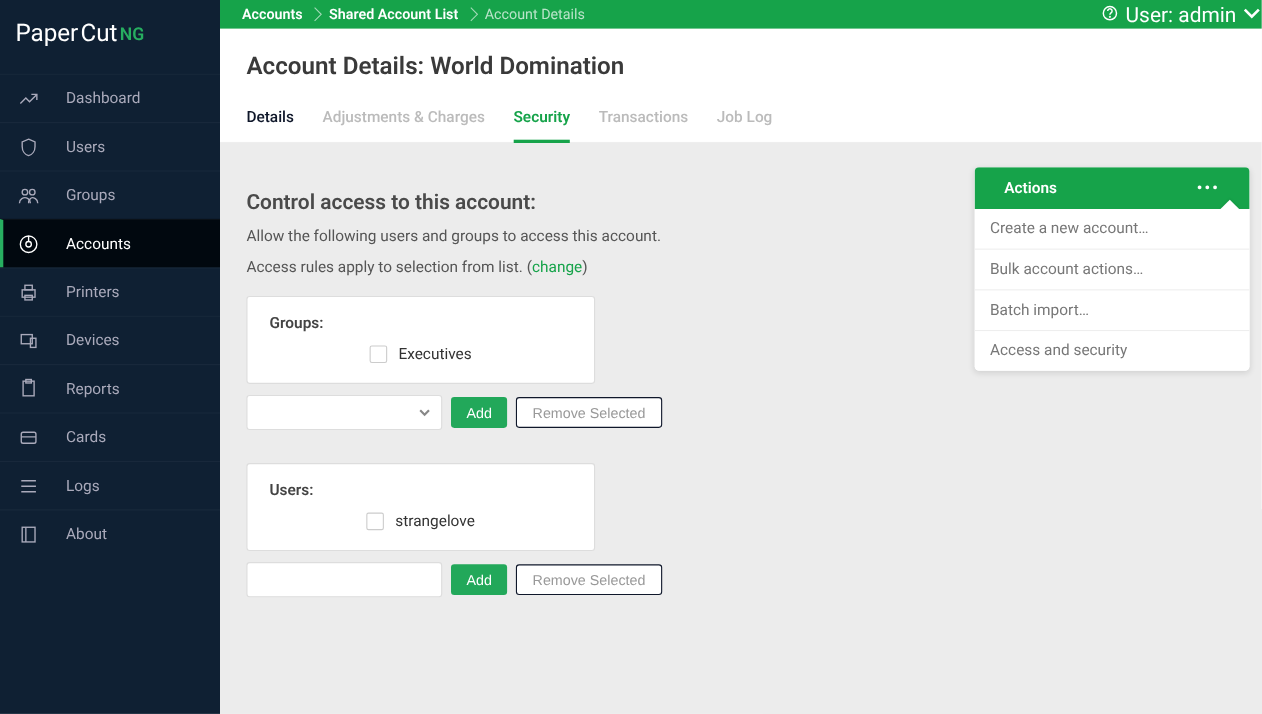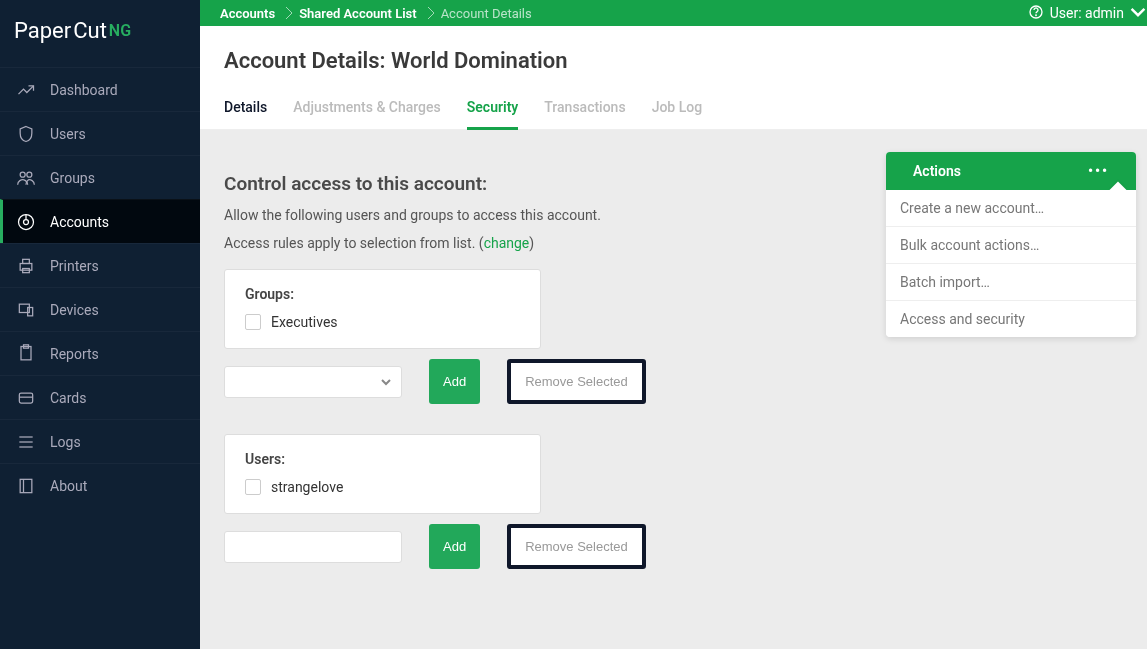--- a/index.html
+++ b/index.html
@@ -5,58 +5,58 @@
   * { box-sizing: border-box; margin: 0; padding: 0; }
   body { font-family: -apple-system, BlinkMacSystemFont, "Segoe UI", Roboto, Arial, sans-serif; font-size: 14px; color: #333; background: #fff; }
   .app { display: flex; width: 1147px; height: 649px; overflow: hidden; }
   .sidebar { width: 200px; background: #0f2033; color: #c9d1d9; flex-shrink: 0; display: flex; flex-direction: column; }
   .logo-area { padding: 18px 14px 24px 14px; }
   .logo { display: flex; align-items: center; gap: 2px; }
   .logo-paper { color: #fff; font-size: 22px; font-weight: 400; }
   .logo-cut { color: #fff; font-size: 22px; font-weight: 400; }
   .logo-ng { color: #27ae60; font-size: 16px; font-weight: 600; position: relative; }
   .nav { list-style: none; }
-  .nav li { display: flex; align-items: center; height: 44px; padding: 0 16px; gap: 14px; cursor: pointer; color: #aab; border-top: 1px solid rgba(255,255,255,0.04); }
+  .nav li { display: flex; align-items: center; height: 44px; padding: 0 16px; gap: 24px; cursor: pointer; color: #aab; border-top: 1px solid rgba(255,255,255,0.04); }
   .nav li.active { background: #01080f; color: #fff; border-left: 3px solid #27ae60; padding-left: 13px; }
   .nav-icon { width: 20px; height: 20px; display: inline-flex; align-items: center; justify-content: center; flex-shrink: 0; }
   .nav-icon svg { width: 20px; height: 20px; stroke: currentColor; fill: none; stroke-width: 1.5; }
   .main { flex: 1; display: flex; flex-direction: column; background: #fff; }
   .topbar { height: 26px; background: #16a34a; color: #fff; display: flex; align-items: center; padding: 0 14px; font-size: 13px; }
   .breadcrumb { display: flex; align-items: center; gap: 0; }
   .crumb { padding: 0 10px 0 6px; position: relative; height: 26px; display: flex; align-items: center; cursor: pointer; font-weight: 600; }
   .crumb.muted { color: rgba(255,255,255,0.7); font-weight: 400; }
   .crumb-sep { width: 8px; height: 26px; display: inline-flex; align-items: center; justify-content: center; }
   .crumb-sep svg { width: 8px; height: 16px; stroke: rgba(255,255,255,0.6); fill: none; }
   .topbar-spacer { flex: 1; }
-  .user-box { display: flex; align-items: center; gap: 6px; cursor: pointer; font-size: 14px; }
+  .user-box { display: flex; align-items: center; gap: 6px; cursor: pointer; font-size: 19px; }
   .user-box svg { width: 16px; height: 16px; stroke: #fff; fill: none; stroke-width: 2; }
   .chevron { width: 10px; height: 10px; }
   .page-header { padding: 22px 24px 8px 24px; }
   .page-title { font-size: 22px; font-weight: 600; color: #3a3a3a; }
   .tabs { display: flex; gap: 26px; padding: 18px 24px 0 24px; border-bottom: 1px solid #eee; font-size: 14px; }
   .tab { padding: 0 0 12px 0; cursor: pointer; color: #bbb; font-weight: 500; }
   .tab.enabled { color: #0f172a; }
   .tab.active { color: #16a34a; font-weight: 600; border-bottom: 3px solid #16a34a; margin-bottom: -1px; }
   .content-area { flex: 1; background: #ececec; padding: 22px 24px; display: flex; gap: 22px; align-items: flex-start; overflow: auto; }
   .left-col { flex: 0 0 640px; }
   .section-title { font-size: 19px; font-weight: 600; color: #4a4a4a; margin-bottom: 12px; margin-top: 20px; }
   .section-desc { font-size: 14px; color: #555; margin-bottom: 12px; }
   .section-note { font-size: 14px; color: #555; margin-bottom: 18px; }
   .link-green { color: #16a34a; cursor: pointer; }
   .card { background: #fff; border: 1px solid #ddd; border-radius: 3px; padding: 16px 20px 18px 20px; margin-bottom: 10px; width: 317px; }
   .card-title { font-weight: 600; color: #444; margin-bottom: 12px; }
-  .check-row { display: flex; align-items: center; gap: 10px; }
+  .check-row { display: flex; align-items: center; gap: 10px; justify-content: center; }
   .fake-checkbox { width: 16px; height: 16px; border: 1px solid #ccc; border-radius: 2px; cursor: pointer; background: #fff; }
   .controls-row { display: flex; align-items: center; gap: 8px; margin-bottom: 30px; }
   .select-box { width: 178px; height: 32px; background: #fff; border: 1px solid #ddd; border-radius: 3px; display: flex; align-items: center; justify-content: flex-end; padding: 0 10px; cursor: pointer; }
   .select-box svg { width: 10px; height: 10px; stroke: #888; fill: none; stroke-width: 2; }
   .text-input { width: 178px; height: 32px; background: #fff; border: 1px solid #ddd; border-radius: 3px; padding: 0 10px; font-size: 13px; }
-  .btn { height: 45px; padding: 0 14px; border: none; border-radius: 3px; font-size: 13px; cursor: pointer; margin-left: 19px; }
+  .btn { height: 28px; padding: 0 14px; border: none; border-radius: 3px; font-size: 13px; cursor: pointer; }
   .btn-primary { background: #22a85a; color: #fff; font-weight: 500; }
-  .btn-secondary { background: #fff; color: #999; border: 4px solid #0f172a; }
+  .btn-secondary { background: #fff; color: #999; border: 1px solid #0f172a; }
   .right-col { width: 250px; margin-left: auto; }
   .actions-panel { background: #fff; border-radius: 4px; box-shadow: 0 2px 6px rgba(0,0,0,0.12); overflow: hidden; position: relative; }
   .actions-header { background: #16a34a; color: #fff; padding: 11px 27px; font-weight: 600; display: flex; align-items: center; justify-content: space-between; }
   .dots { letter-spacing: 2px; font-weight: bold; cursor: pointer; }
   .actions-list { list-style: none; }
   .actions-list li { padding: 10px 14px; color: #777; border-bottom: 1px solid #eee; cursor: pointer; font-size: 14px; }
   .actions-list li:last-child { border-bottom: none; }
   .panel-wrapper { position: relative; }
   .panel-caret { position: absolute; top: -6px; right: 12px; width: 12px; height: 12px; background: #fff; transform: rotate(45deg); box-shadow: -1px -1px 2px rgba(0,0,0,0.06); }
   .panel-body { position: relative; background: #fff; border-radius: 0 0 4px 4px; }

